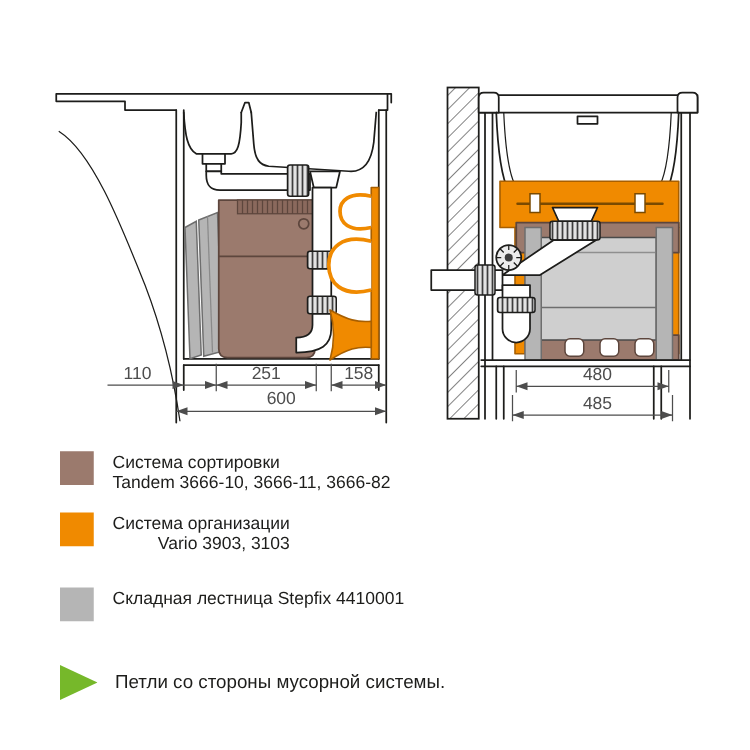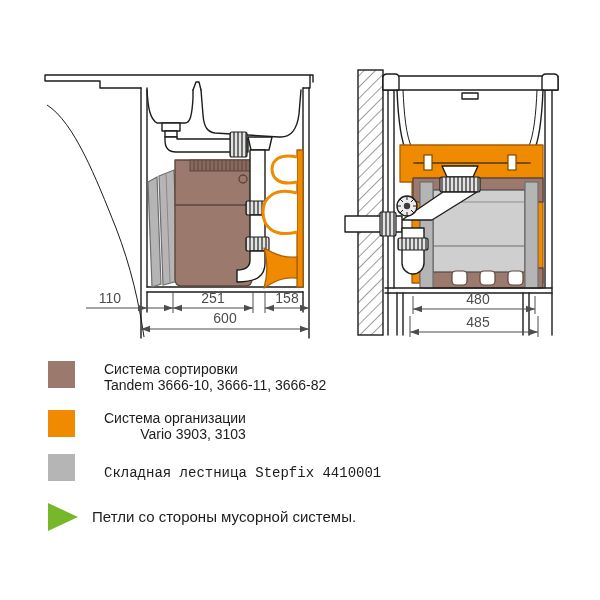--- a/index.html
+++ b/index.html
@@ -24,26 +24,26 @@
   .orange{fill:#f08a00;stroke:#a85f00;stroke-width:1.3;stroke-linejoin:round;}
   .orange-outline{fill:#ffffff;stroke:#f08a00;stroke-width:3;stroke-linejoin:round;}
   .dim{stroke:#4d4d4d;stroke-width:1;fill:none;}
   .dim-arrow{fill:#4d4d4d;stroke:none;}
   .dim-text{font-family:"Liberation Sans","DejaVu Sans",sans-serif;font-size:14px;fill:#4d4d4d;text-anchor:middle;}
 
   
   .legend{position:absolute;left:48px;top:0;width:520px;}
   .legend-row{position:absolute;left:0;display:flex;}
   .swatch{width:27px;height:27px;flex:0 0 27px;}
-  .legend-text{margin-left:29px;font-size:14px;line-height:16px;}
+  .legend-text{margin-left:15px;font-size:14px;line-height:16px;}
   .legend-text .l2{margin-top:0;text-align:right;}
   .row-1{top:361px;}
   .row-2{top:410px;}
-  .row-3{top:454px;align-items:flex-end;height:27px;font-family:Liberation Mono, monospace;}
-  .row-4{top:503px;align-items:center;height:28px;}
+  .row-3{top:470px;align-items:flex-start;height:27px;}
+  .row-4{top:532px;align-items:center;height:28px;}
   .row-4 .legend-text{font-size:15px;margin-left:14px;}
   .tri-svg{position:static;flex:0 0 30px;}
 </style>
 </head>
 <body>
 
 <div class="stage">
 
   <svg id="svg-left" width="280" height="285" viewBox="0 0 280 285">
     <defs>

